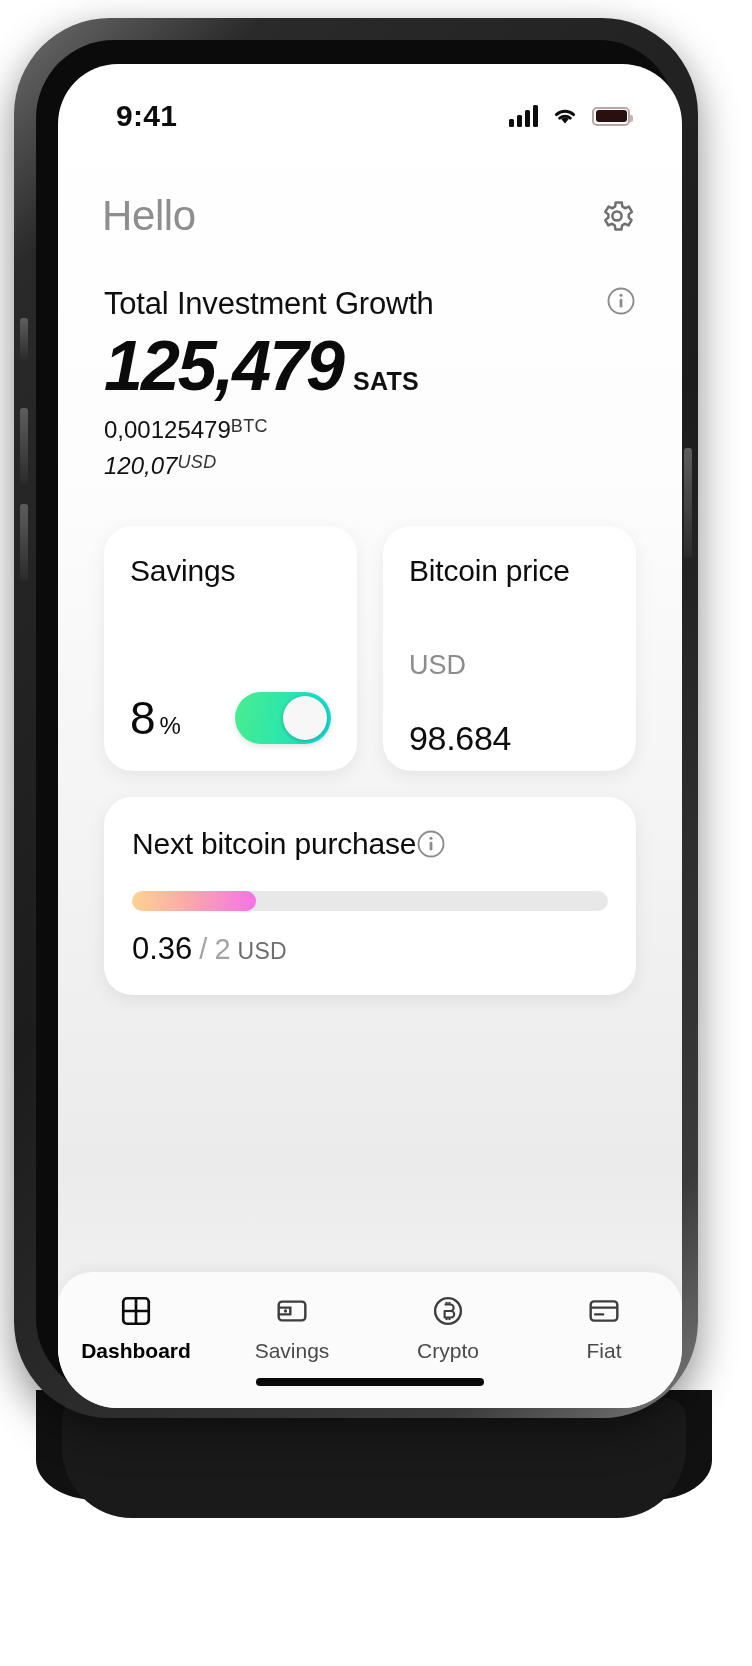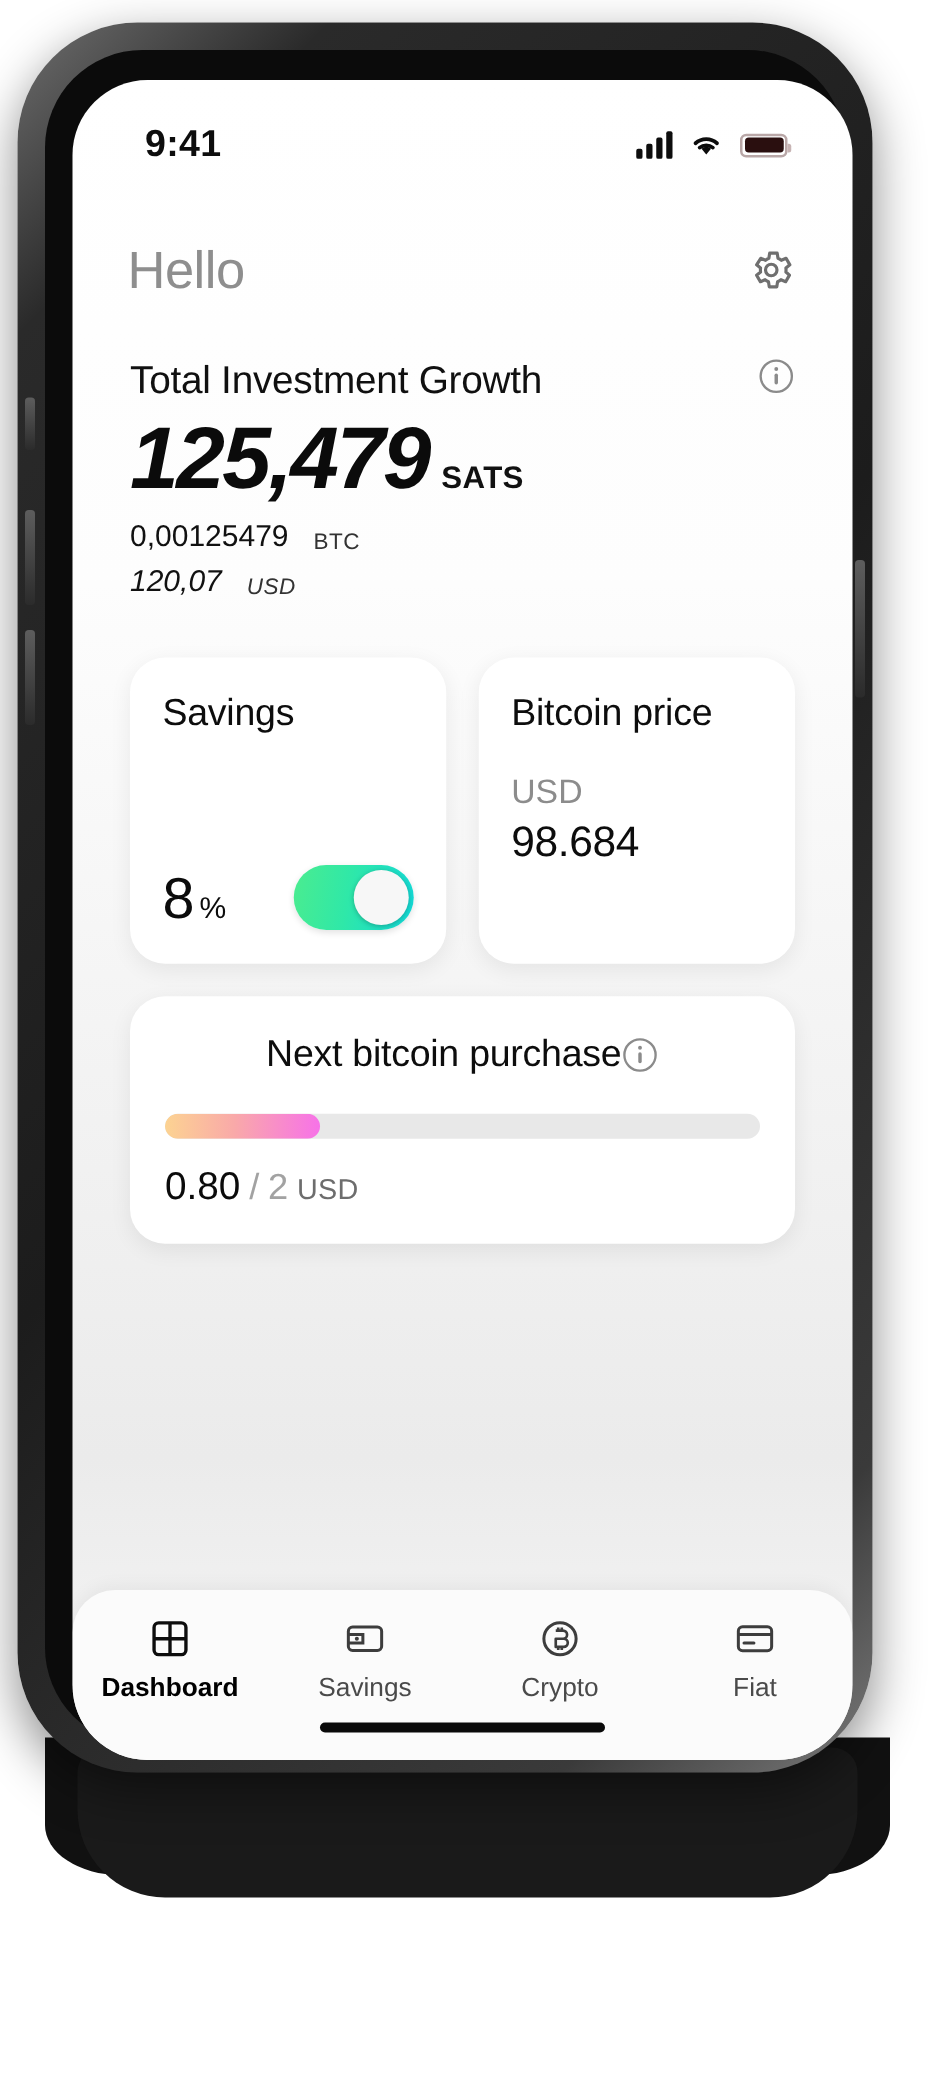--- a/index.html
+++ b/index.html
@@ -120,40 +120,40 @@
     display: flex; align-items: baseline; gap: 10px;
   }
   .hero-amount .big {
     font-size: 70px; font-weight: 700; color: #0b0b0b; letter-spacing: -2px; font-style: italic;
   }
   .hero-amount .unit {
     font-size: 25px; font-weight: 600; color: #111111; letter-spacing: 0.3px;
   }
   .sub-line {
     margin-top: 10px;
-    display: flex; align-items: flex-end; gap: 20px;
+    display: flex; align-items: flex-start; gap: 0;
   }
   .sub-line .v { font-size: 24px; color: #111111; }
   .sub-line .u { font-size: 18px; color: #333333; letter-spacing: 0.4px; }
   .sub-line.second { margin-top: 8px; font-style: italic; }
 
   
   .card-row {
     display: flex; gap: 26px;
     padding: 46px 46px 0 46px;
   }
   .card {
     background: #ffffff;
     border-radius: 28px;
     box-shadow: 0 5px 18px rgba(0,0,0,0.07);
     flex: 1 1 0;
     padding: 28px 26px 26px 26px;
   }
   .card-savings { height: 245px; display: flex; flex-direction: column; justify-content: space-between; }
-  .card-btc { height: 245px; display: flex; flex-direction: column; }
+  .card-btc { height: 245px; display: flex; flex-direction: column; gap: 32px; }
   .card-title {
     font-size: 30px; font-weight: 400; color: #0d0d0d; letter-spacing: -0.2px;
   }
   .savings-bottom {
     display: flex; align-items: center; justify-content: space-between;
   }
   .pct { display: flex; align-items: baseline; gap: 4px; }
   .pct .n { font-size: 46px; font-weight: 500; color: #0b0b0b; }
   .pct .s { font-size: 24px; font-weight: 400; color: #0b0b0b; }
   .toggle {
@@ -183,21 +183,21 @@
   .btc-cur { margin-top: 30px; font-size: 27px; color: #8c8c8c; }
   .btc-price { margin-top: 6px; font-size: 34px; color: #0d0d0d; letter-spacing: -0.3px; }
 
   .card-wide {
     margin: 26px 46px 0 46px;
     background: #ffffff;
     border-radius: 28px;
     box-shadow: 0 5px 18px rgba(0,0,0,0.07);
     padding: 30px 28px 28px 28px;
   }
-  .wide-top { display: flex; align-items: center; justify-content: center; }
+  .wide-top { display: flex; align-items: center; justify-content: flex-start; }
   .wide-title { font-size: 30px; font-weight: 400; color: #0d0d0d; letter-spacing: -0.2px; }
   .progress-track {
     margin-top: 30px;
     height: 20px; border-radius: 10px;
     background: #e8e8e8; overflow: hidden;
   }
   .progress-fill {
     height: 100%; border-radius: 10px;
     background: linear-gradient(90deg, #fcd392 0%, #f9a9a9 45%, #f772e8 100%);
   }
@@ -333,21 +333,21 @@
             <svg class="info-icon" viewBox="0 0 24 24">
               <circle cx="12" cy="12" r="10" fill="none" stroke="#8b8b8b" stroke-width="1.5"></circle>
               <circle cx="12" cy="7.4" r="1.25" fill="#8b8b8b"></circle>
               <rect x="10.9" y="10.2" width="2.2" height="7" rx="1.1" fill="#8b8b8b"></rect>
             </svg>
           </div>
           <div class="progress-track">
             <div class="progress-fill" id="progress-fill" style="width: 26%;"></div>
           </div>
           <div class="progress-label">
-            <span class="cur">0.80</span>
+            <span class="cur">0.36</span>
             <span class="sep">/</span>
             <span class="tot">2</span>
             <span class="cu">USD</span>
           </div>
         </div>
 
         <div class="tabbar">
 
           <div class="tab active">
             <svg width="34" height="34" viewBox="0 0 24 24">

